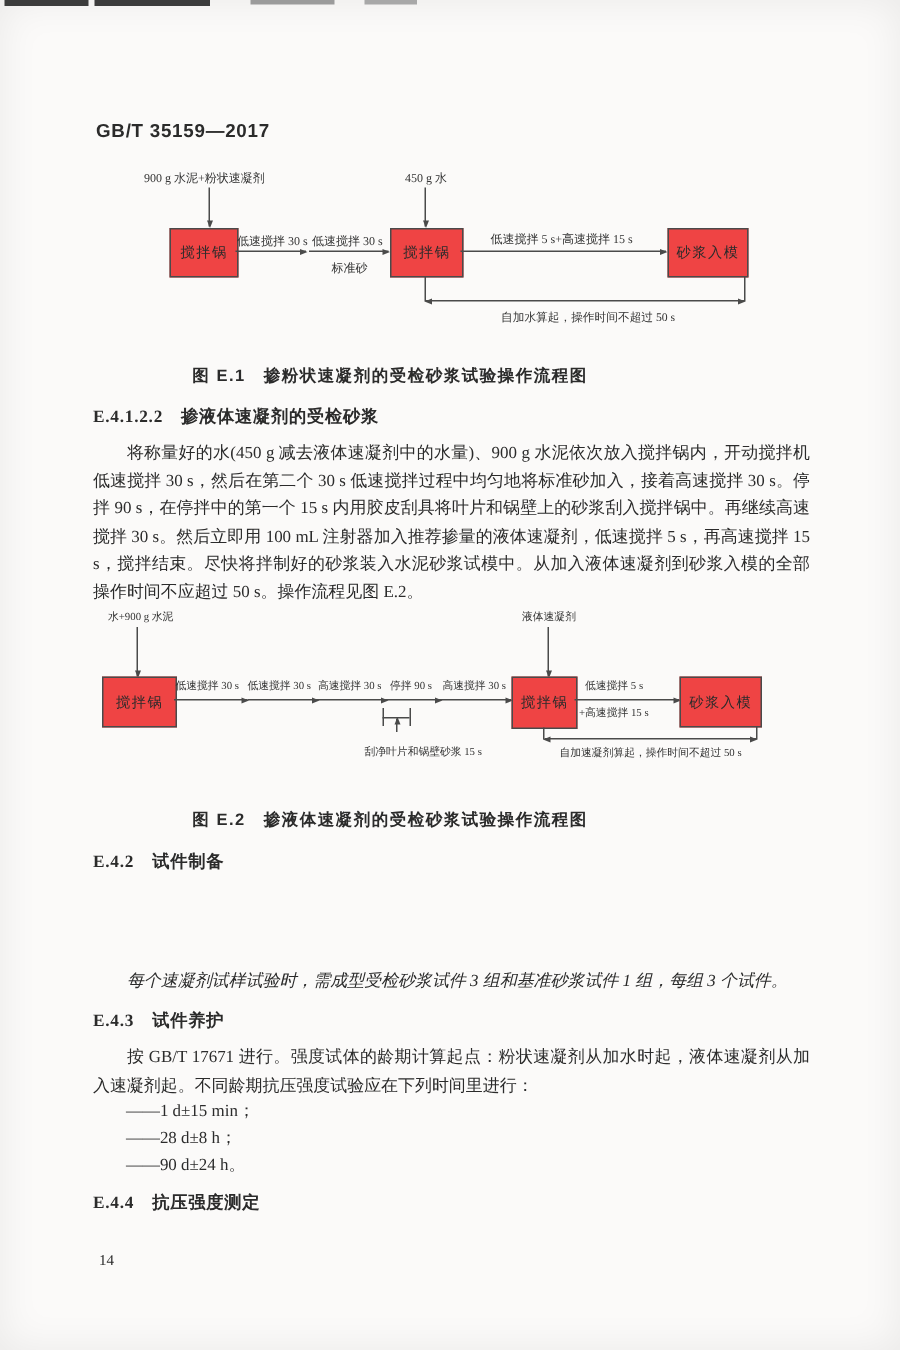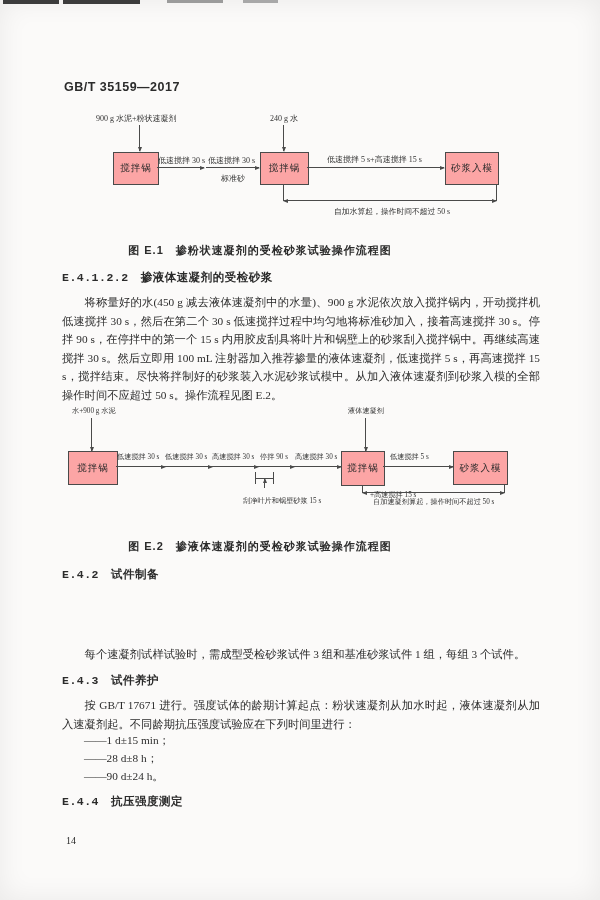--- a/index.html
+++ b/index.html
@@ -15,21 +15,21 @@
   }
   .artifact{position:absolute;}
   .std-no{
     position:absolute;left:64px;top:80px;
     font-size:12.5px;font-weight:bold;letter-spacing:0.5px;
     font-family:"Liberation Sans","DejaVu Sans",sans-serif;
   }
   
   .fig{position:absolute;left:0;top:0;width:600px;height:900px;pointer-events:none;}
   .box{
-    position:absolute;border:1.2px solid #4a4a4a;background:#fca5a5;
+    position:absolute;border:1.2px solid #4a4a4a;background:#ef4444;
     display:flex;align-items:center;justify-content:center;
     font-size:9.5px;letter-spacing:1px;white-space:nowrap;
   }
   .flab{position:absolute;font-size:8px;white-space:nowrap;color:#333;}
   .flab7{font-size:7.2px;}
   .hl{position:absolute;height:1.2px;background:#4a4a4a;}
   .vl{position:absolute;width:1.2px;background:#4a4a4a;}
   .ar::after{content:"";position:absolute;right:-1px;top:50%;transform:translateY(-50%);
     border-left:5px solid #4a4a4a;border-top:2.6px solid transparent;border-bottom:2.6px solid transparent;}
   .al::before{content:"";position:absolute;left:-1px;top:50%;transform:translateY(-50%);
@@ -38,21 +38,21 @@
     border-top:5px solid #4a4a4a;border-left:2.6px solid transparent;border-right:2.6px solid transparent;}
   .au::after{content:"";position:absolute;top:-1px;left:50%;transform:translateX(-50%);
     border-bottom:5px solid #4a4a4a;border-left:2.6px solid transparent;border-right:2.6px solid transparent;}
   .caption{
     position:absolute;left:0;width:520px;text-align:center;
     font-size:11px;font-weight:bold;letter-spacing:1px;
     font-family:"Liberation Sans","DejaVu Sans",sans-serif;
   }
   .heading{
     position:absolute;left:62px;font-size:11.5px;font-weight:bold;letter-spacing:0.5px;
-    font-family:Liberation Mono, monospace;
+    font-family:Liberation Serif, serif;
   }
   .heading .num{margin-right:12px;}
   .para{
     position:absolute;left:62px;width:478px;
     font-size:11.3px;line-height:18.6px;text-align:justify;
     text-indent:2em;margin:0;
   }
   .list-item{
     position:absolute;left:84px;font-size:11.3px;white-space:nowrap;
   }
@@ -68,21 +68,21 @@
   <div class="artifact" style="left:167px;top:0;width:56px;height:3px;background:#9b9b9b;"></div>
   <div class="artifact" style="left:243px;top:0;width:35px;height:3px;background:#a8a8a8;"></div>
 
   <div class="std-no">GB/T 35159—2017</div>
 
   <div class="fig">
     <div class="flab" style="left:96px;top:113px;">900 g 水泥+粉状速凝剂</div>
     <div class="vl ad" style="left:139px;top:125px;height:26px;"></div>
     <div class="box" style="left:113px;top:152px;width:44px;height:31px;">搅拌锅</div>
 
-    <div class="flab" style="left:270px;top:113px;">240 g 水</div>
+    <div class="flab" style="left:270px;top:113px;">450 g 水</div>
     <div class="vl ad" style="left:283px;top:125px;height:26px;"></div>
     <div class="box" style="left:260px;top:152px;width:47px;height:31px;">搅拌锅</div>
 
     <div class="flab" style="left:158px;top:155px;">低速搅拌 30 s</div>
     <div class="hl ar" style="left:157px;top:167px;width:47px;"></div>
     <div class="flab" style="left:208px;top:155px;">低速搅拌 30 s</div>
     <div class="flab" style="left:221px;top:173px;">标准砂</div>
     <div class="hl ar" style="left:206px;top:167px;width:53px;"></div>
 
     <div class="flab" style="left:327px;top:154px;">低速搅拌 5 s+高速搅拌 15 s</div>
@@ -121,35 +121,35 @@
     <div class="vl" style="left:273px;top:472px;height:12px;"></div>
     <div class="hl" style="left:255px;top:478px;width:18px;"></div>
     <div class="vl au" style="left:264px;top:479px;height:9px;"></div>
     <div class="flab flab7" style="left:243px;top:496px;">刮净叶片和锅壁砂浆 15 s</div>
 
     <div class="flab flab7" style="left:348px;top:406px;">液体速凝剂</div>
     <div class="vl ad" style="left:365px;top:418px;height:33px;"></div>
     <div class="box" style="left:341px;top:451px;width:42px;height:33px;">搅拌锅</div>
 
     <div class="flab flab7" style="left:390px;top:452px;">低速搅拌 5 s</div>
-    <div class="flab flab7" style="left:370px;top:470px;margin-top:20px;">+高速搅拌 15 s</div>
+    <div class="flab flab7" style="left:386px;top:470px;">+高速搅拌 15 s</div>
     <div class="hl ar" style="left:383px;top:466px;width:70px;"></div>
     <div class="box" style="left:453px;top:451px;width:53px;height:32px;">砂浆入模</div>
 
     <div class="vl" style="left:362px;top:485px;height:8px;"></div>
     <div class="vl" style="left:504px;top:484px;height:9px;"></div>
     <div class="hl al ar" style="left:363px;top:492px;width:141px;"></div>
     <div class="flab flab7" style="left:373px;top:497px;">自加速凝剂算起，操作时间不超过 50 s</div>
   </div>
   <div class="caption" style="top:539px;">图 E.2　掺液体速凝剂的受检砂浆试验操作流程图</div>
 
   <div class="heading" style="top:567px;">
     <span class="num">E.4.2</span><span>试件制备</span>
   </div>
-  <p class="para" style="top:645px;">每个速凝剂试样试验时，需成型受检砂浆试件 3 组和基准砂浆试件 1 组，每组 3 个试件。</p>
+  <p class="para" style="top:645px;font-style:italic;">每个速凝剂试样试验时，需成型受检砂浆试件 3 组和基准砂浆试件 1 组，每组 3 个试件。</p>
 
   <div class="heading" style="top:673px;">
     <span class="num">E.4.3</span><span>试件养护</span>
   </div>
   <p class="para" style="top:696px;">按 GB/T 17671 进行。强度试体的龄期计算起点：粉状速凝剂从加水时起，液体速凝剂从加入速凝剂起。不同龄期抗压强度试验应在下列时间里进行：</p>
   <div class="list-item" style="top:733px;">——1 d±15 min；</div>
   <div class="list-item" style="top:751px;">——28 d±8 h；</div>
   <div class="list-item" style="top:769px;">——90 d±24 h。</div>
 
   <div class="heading" style="top:794px;">

